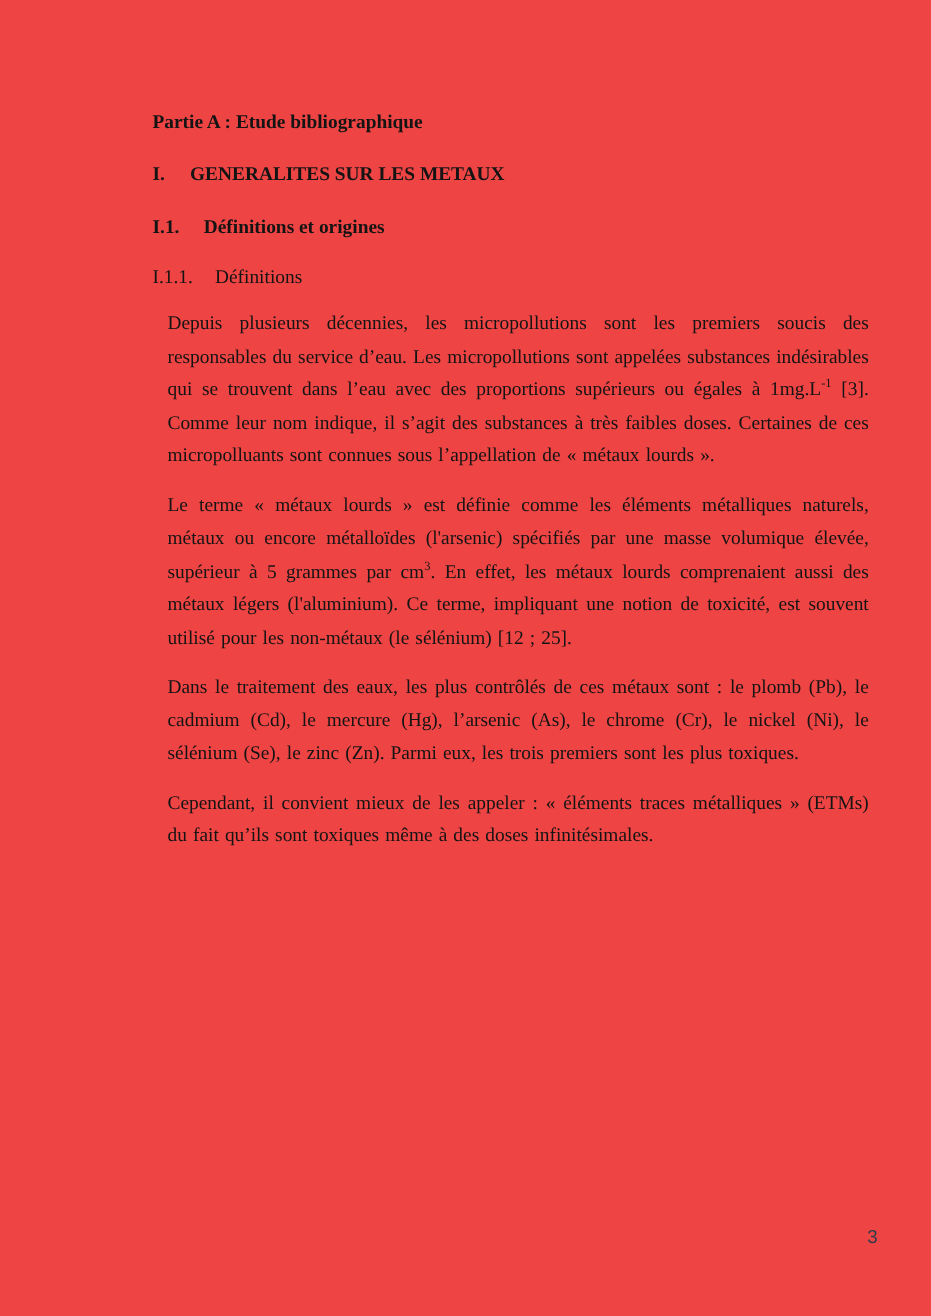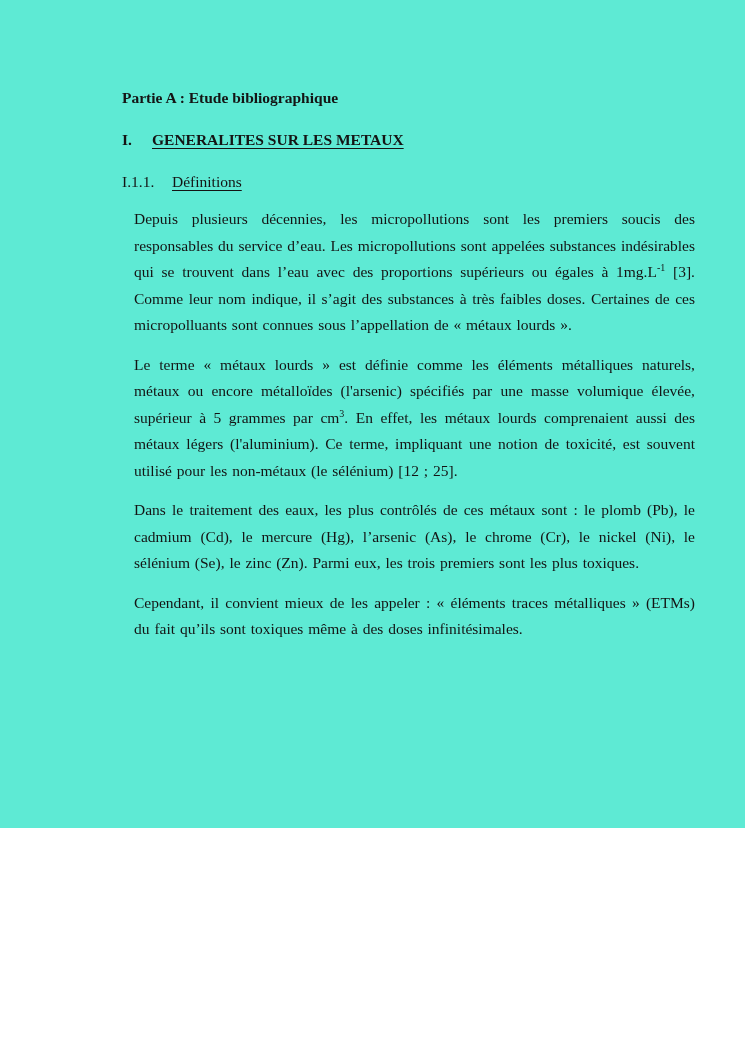--- a/index.html
+++ b/index.html
@@ -3,22 +3,22 @@
 <meta charset="utf-8">
 <style>
   html, body {
     margin: 0;
     padding: 0;
     background: #ffffff;
   }
   .page {
     position: relative;
     width: 745px;
-    height: 828px;
-    background: #5eead4;
+    height: 1053px;
+    background: #ef4444;
     font-family: "Liberation Serif", "DejaVu Serif", serif;
     color: #141414;
     overflow: hidden;
   }
   .content {
     position: absolute;
     left: 122px;
     top: 88px;
     width: 573px;
   }
@@ -34,21 +34,20 @@
     margin: 0;
   }
   .heading.h1 { font-weight: bold; margin-bottom: 22px; }
   .heading.h2 { font-weight: bold; margin-bottom: 20px; }
   .heading.h3 { font-weight: normal; margin-bottom: 14px; }
   .hnum { display: inline-block; }
   .h1 .hnum { width: 30px; }
   .h2 .hnum { width: 41px; }
   .h3 .hnum { width: 50px; }
   .hlabel {
-    text-decoration: underline;
     text-underline-offset: 3px;
   }
   .para {
     font-size: 15.5px;
     line-height: 26.5px;
     text-align: justify;
     margin: 0 0 13px 12px;
     word-spacing: 1px;
   }
   .para sup {
@@ -72,20 +71,23 @@
 
 <div class="page">
   <div class="content">
 
     <p class="part-title">Partie A : Etude bibliographique</p>
 
     <p class="heading h1">
       <span class="hnum">I.</span><span class="hlabel">GENERALITES SUR LES METAUX</span>
     </p>
 
+    <p class="heading h2">
+      <span class="hnum">I.1.</span><span class="hlabel">Définitions et origines</span>
+    </p>
 
     <p class="heading h3">
       <span class="hnum">I.1.1.</span><span class="hlabel">Définitions</span>
     </p>
 
     <div>
         <p class="para"><span>Depuis plusieurs décennies, les micropollutions sont les premiers soucis des responsables du service d’eau. Les micropollutions sont appelées substances indésirables qui se trouvent dans l’eau avec des proportions supérieurs ou égales à 1mg.L</span><sup>-1</sup><span> [3]. Comme leur nom indique, il s’agit des substances à très faibles doses. Certaines de ces micropolluants sont connues sous l’appellation de « métaux lourds ».</span></p>
         <p class="para"><span>Le terme « métaux lourds » est définie comme les éléments métalliques naturels, métaux ou encore métalloïdes (l'arsenic) spécifiés par une masse volumique élevée, supérieur à 5 grammes par cm</span><sup>3</sup><span>. En effet, les métaux lourds comprenaient aussi des métaux légers (l'aluminium). Ce terme, impliquant une notion de toxicité, est souvent utilisé pour les non-métaux (le sélénium) [12 ; 25].</span></p>
         <p class="para"><span>Dans le traitement des eaux, les plus contrôlés de ces métaux sont : le plomb (Pb), le cadmium (Cd), le mercure (Hg), l’arsenic (As), le chrome (Cr), le nickel (Ni), le sélénium (Se), le zinc (Zn). Parmi eux, les trois premiers sont les plus toxiques.</span></p>
         <p class="para"><span>Cependant, il convient mieux de les appeler : « éléments traces métalliques » (ETMs) du fait qu’ils sont toxiques même à des doses infinitésimales.</span></p>

